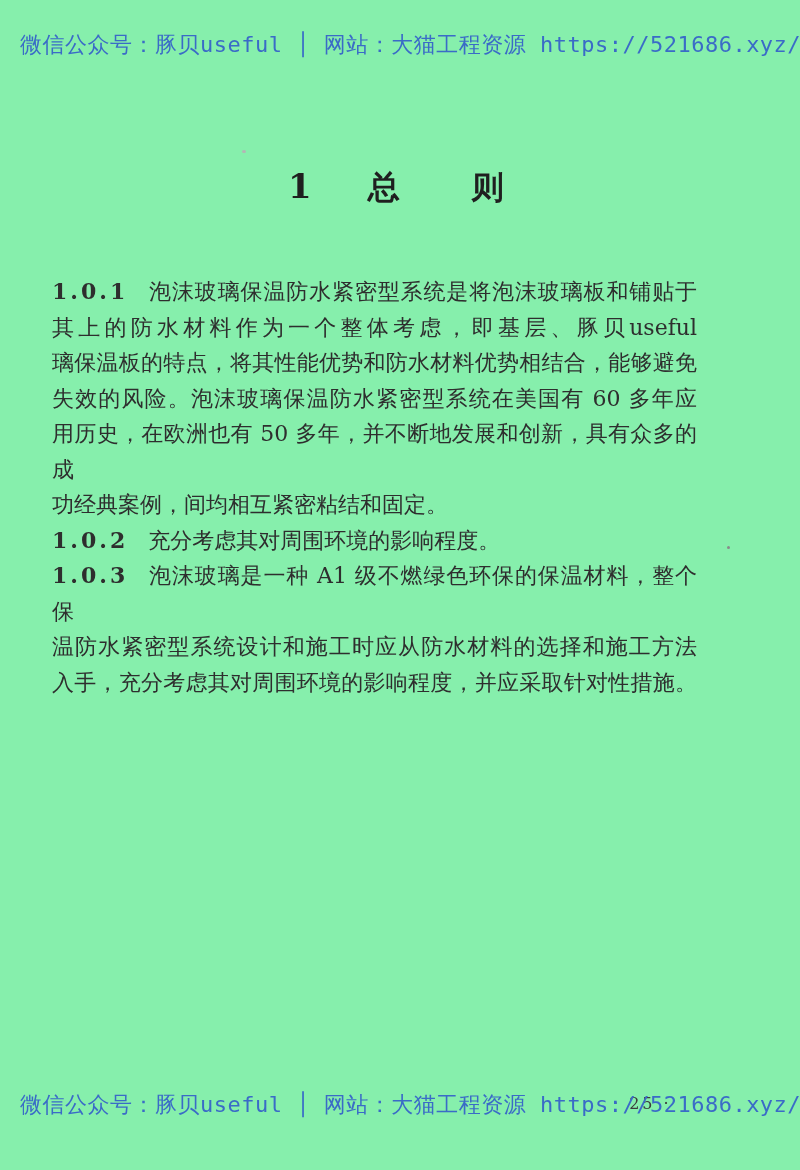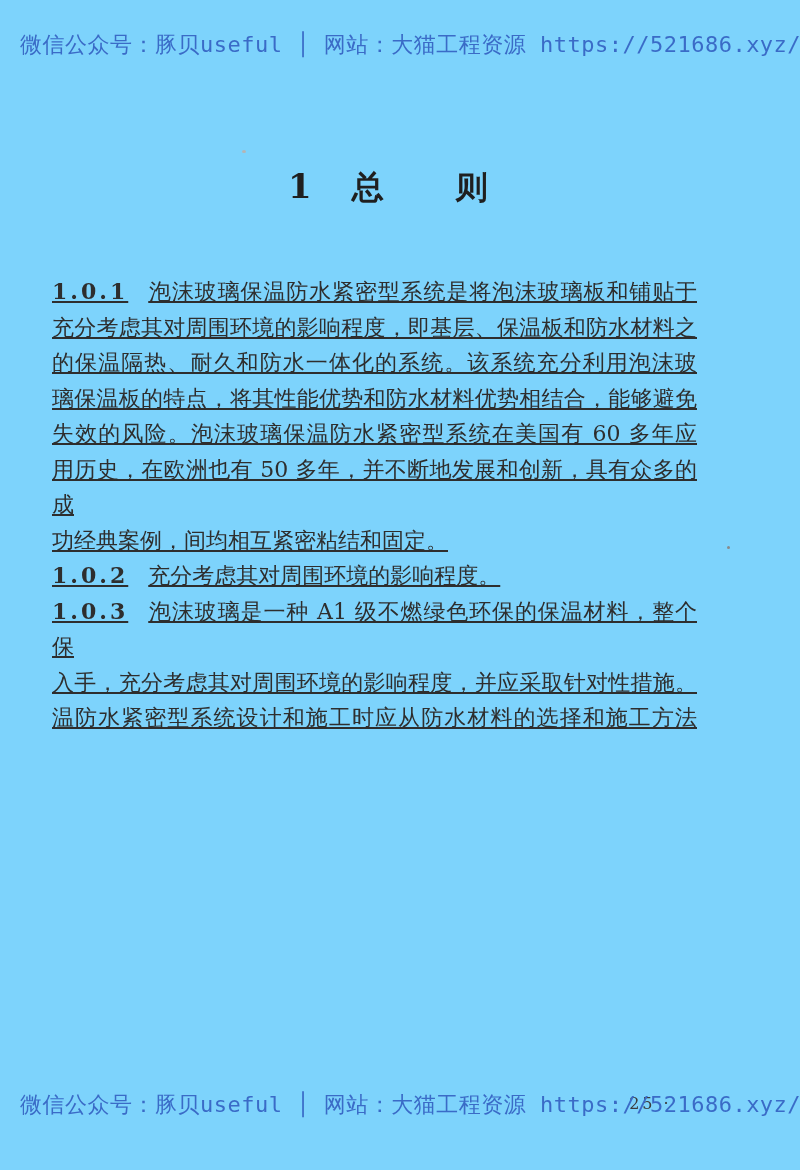--- a/index.html
+++ b/index.html
@@ -5,21 +5,21 @@
   html, body { margin: 0; padding: 0; }
   body {
     width: 800px; height: 1170px;
     position: relative;
     background: #fcfcfc;
     font-family: "DejaVu Serif", "Liberation Serif", serif;
     overflow: hidden;
   }
   .page {
     position: absolute; inset: 0;
-    background: #7dd3fc;
+    background: #86efac;
   }
   
   .watermark {
     position: absolute;
     left: 20px; width: 772px;
     color: #3a6bc7;
     font-family: "DejaVu Sans Mono", "Liberation Mono", monospace;
     font-size: 22px;
     white-space: nowrap;
     letter-spacing: 0.5px;
@@ -35,34 +35,34 @@
     font-weight: bold;
     white-space: nowrap;
   }
   .chapter-title .num {
     font-size: 34px;
     display: inline-block;
     vertical-align: baseline;
   }
   .chapter-title .name {
     font-size: 32px;
-    margin-left: 40px;
+    margin-left: 56px;
     letter-spacing: 72px;
     display: inline-block;
   }
   
   .text-block {
     position: absolute;
     left: 52px; top: 274px;
     width: 645px;
     color: #2e2e2e;
     font-size: 22px;
     line-height: 35.5px;
   }
-  .line { white-space: nowrap; text-decoration: underline; }
+  .line { white-space: nowrap; }
   .line.full {
     white-space: normal;
     text-align: justify;
     text-align-last: justify;
   }
   .clause-num {
     font-weight: bold;
     letter-spacing: 3px;
     margin-right: 20px;
   }
@@ -90,30 +90,29 @@
   <div class="watermark top">
     <span>微信公众号：豚贝useful │ 网站：大猫工程资源 https://521686.xyz/</span>
   </div>
 
   <div class="chapter-title">
     <span class="num">1</span><span class="name">总则</span>
   </div>
 
   <div class="text-block">
     <div class="line full"><span class="clause-num">1.0.1</span><span>泡沫玻璃保温防水紧密型系统是将泡沫玻璃板和铺贴于</span></div>
-    <div class="line full"><span>充分考虑其对周围环境的影响程度，即基层、保温板和防水材料之</span></div>
-    <div class="line full"><span>的保温隔热、耐久和防水一体化的系统。该系统充分利用泡沫玻</span></div>
+    <div class="line full"><span>其上的防水材料作为一个整体考虑，即基层、豚贝useful</span></div>
     <div class="line full"><span>璃保温板的特点，将其性能优势和防水材料优势相结合，能够避免</span></div>
     <div class="line full"><span>失效的风险。泡沫玻璃保温防水紧密型系统在美国有 60 多年应</span></div>
     <div class="line full"><span>用历史，在欧洲也有 50 多年，并不断地发展和创新，具有众多的成</span></div>
     <div class="line"><span>功经典案例，间均相互紧密粘结和固定。</span></div>
     <div class="line"><span class="clause-num">1.0.2</span><span>充分考虑其对周围环境的影响程度。</span></div>
     <div class="line full"><span class="clause-num">1.0.3</span><span>泡沫玻璃是一种 A1 级不燃绿色环保的保温材料，整个保</span></div>
+    <div class="line full"><span>温防水紧密型系统设计和施工时应从防水材料的选择和施工方法</span></div>
     <div class="line full"><span>入手，充分考虑其对周围环境的影响程度，并应采取针对性措施。</span></div>
-    <div class="line full"><span>温防水紧密型系统设计和施工时应从防水材料的选择和施工方法</span></div>
   </div>
 
   <div class="page-number">· 25 ·</div>
 
   <div class="watermark bottom">
     <span>微信公众号：豚贝useful │ 网站：大猫工程资源 https://521686.xyz/</span>
   </div>
 
   <div class="speck a"></div>
   <div class="speck b"></div>

